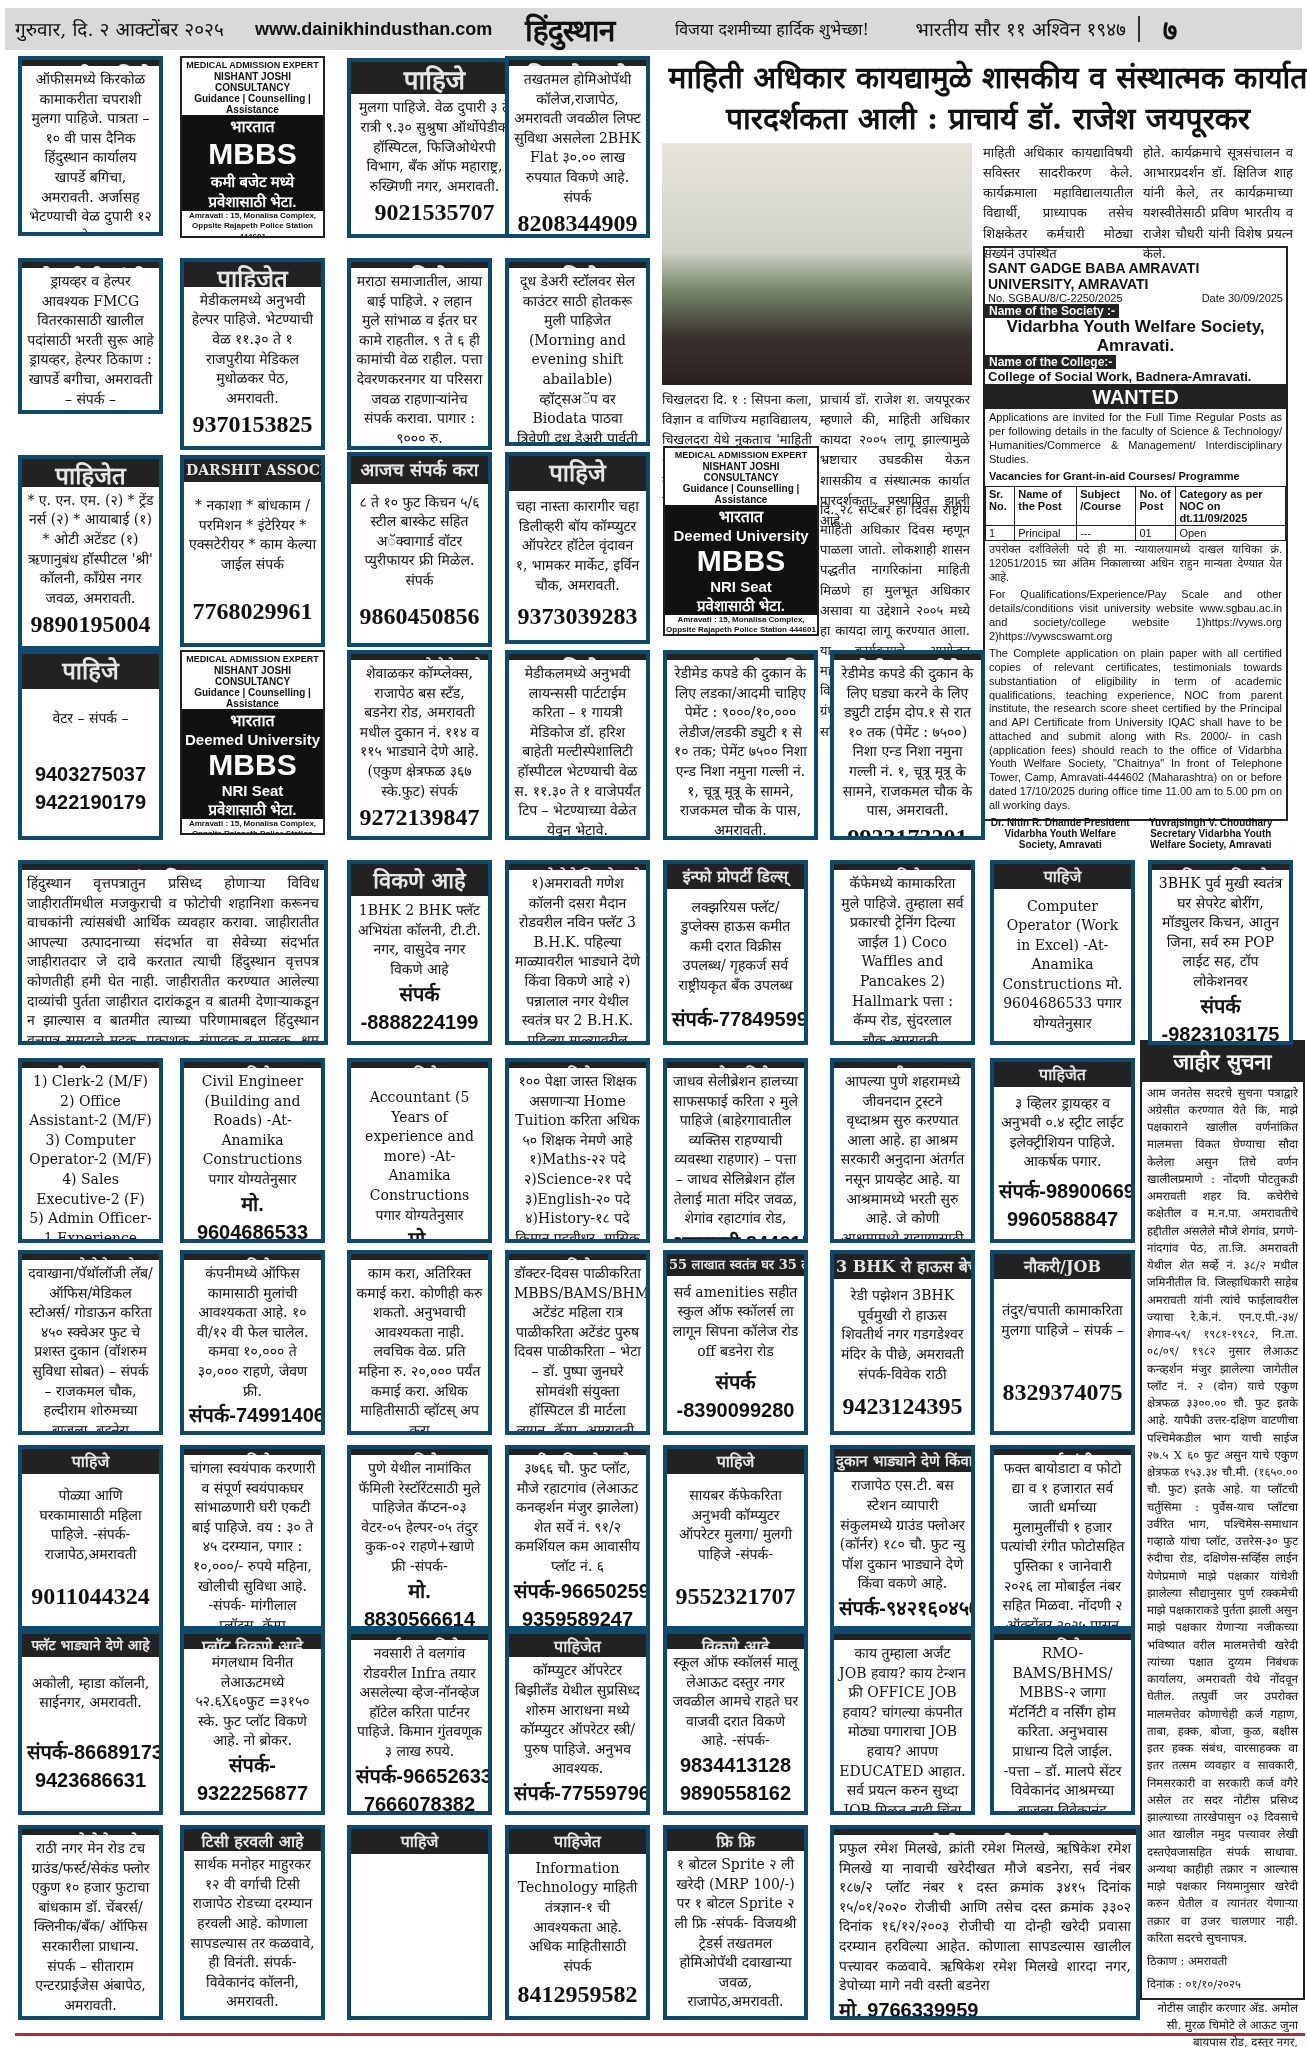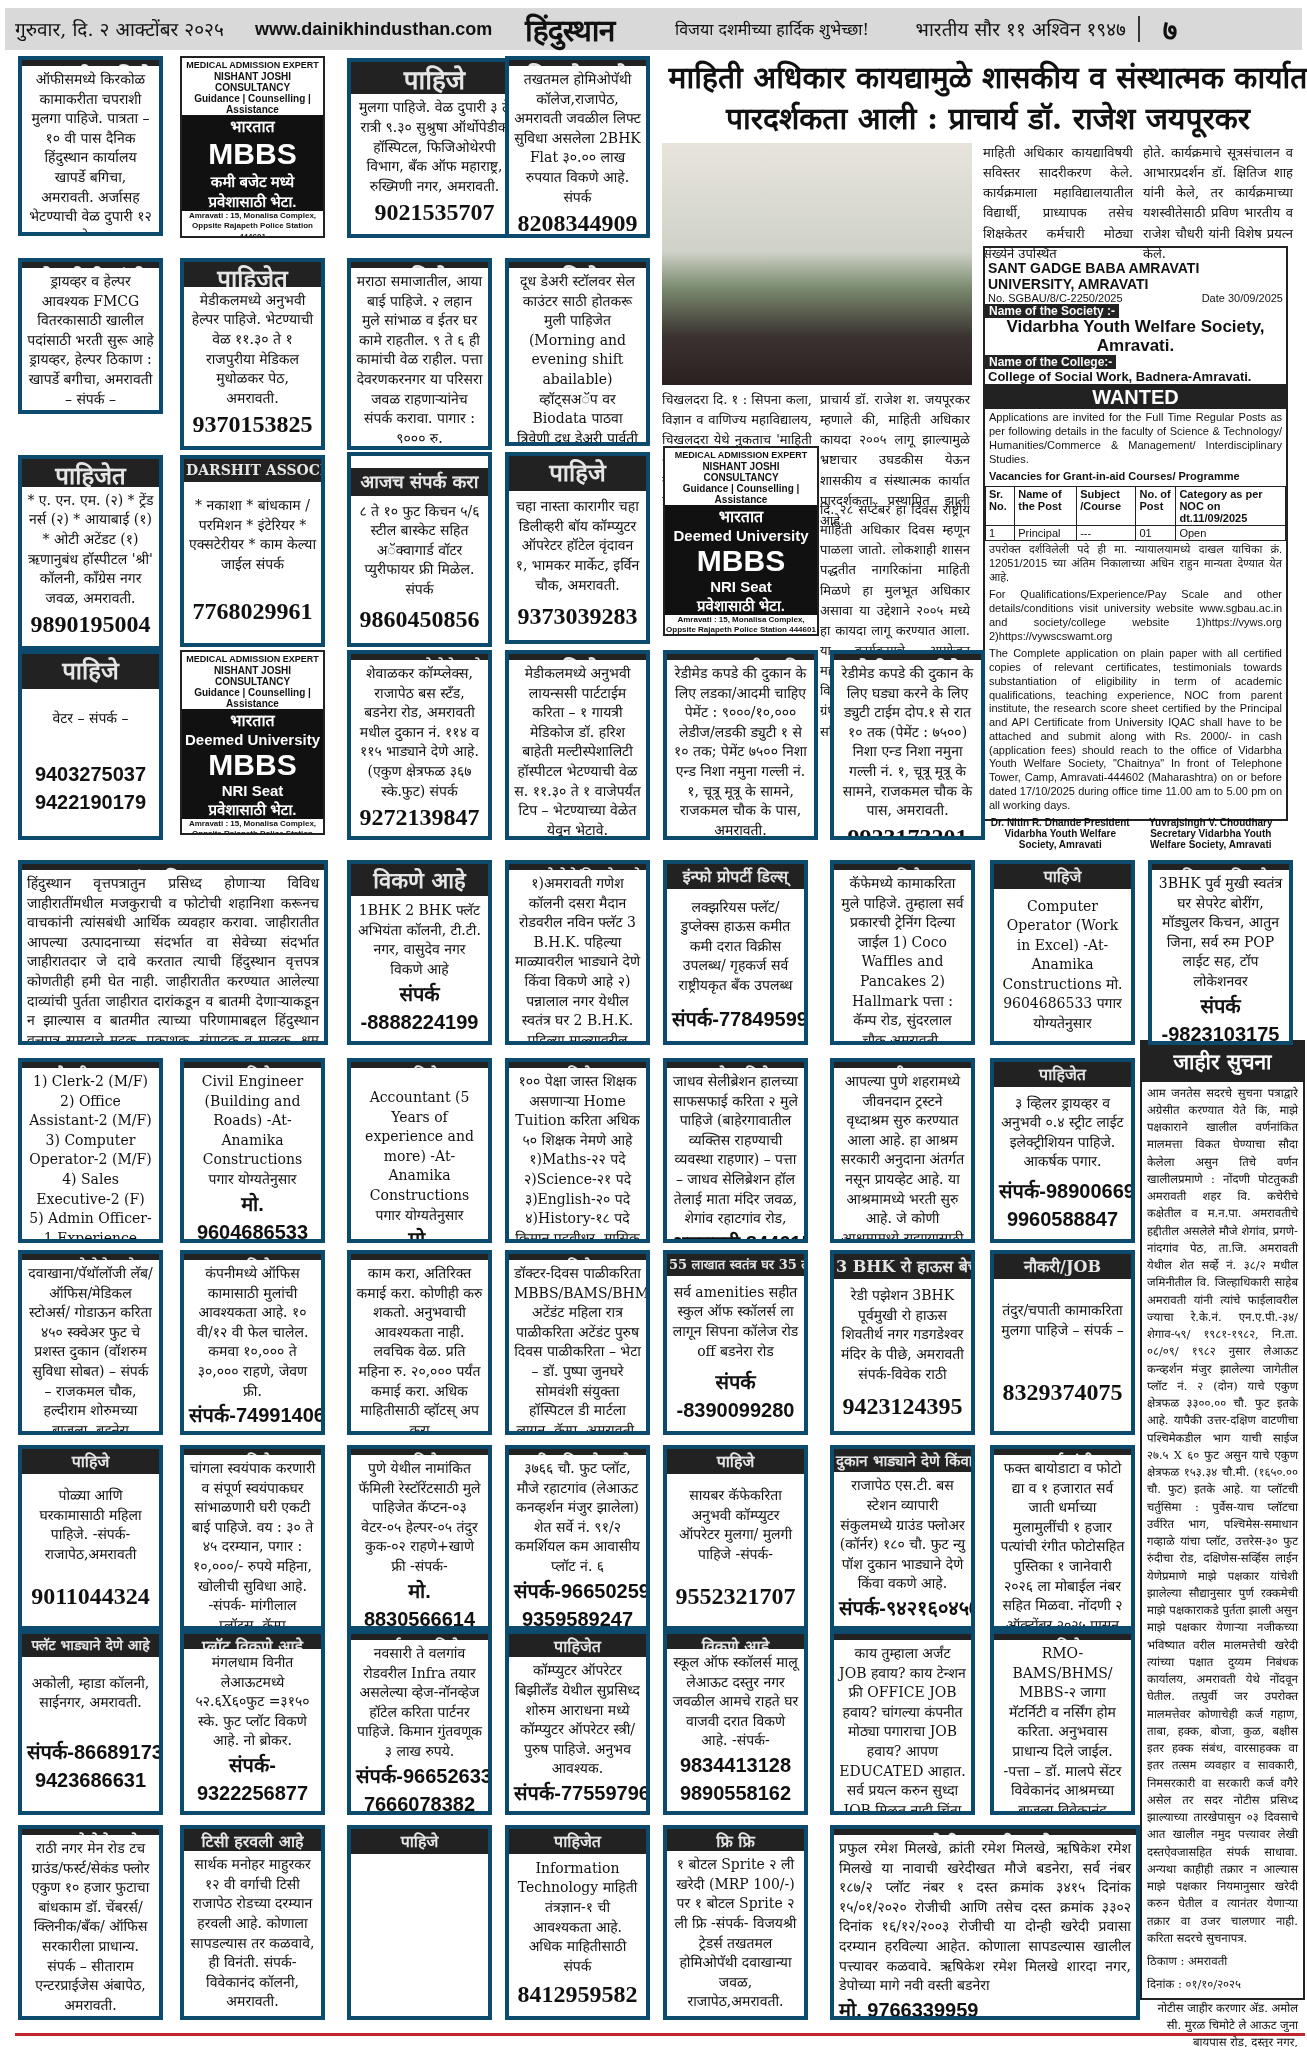--- a/index.html
+++ b/index.html
@@ -213,21 +213,21 @@
       </div>
     </div>
     <div class="ad" style="left: 180px; top: 455px; width: 145px; height: 192px;">
       <div class="t" style="font-size: 14px;">DARSHIT ASSOCIATES BUILDERS DEVELOPERS</div>
       <div class="b">
         <div>* नकाशा * बांधकाम / परमिशन * इंटेरियर * एक्सटेरीयर * काम केल्या जाईल संपर्क</div>
         <div class="ph">7768029961</div>
       </div>
     </div>
     <div class="ad" style="left: 347px; top: 452px; width: 145px; height: 195px;">
-      <div class="t" style="font-size: 18px; margin-top: 12px;">आजच संपर्क करा</div>
+      <div class="t" style="font-size: 18px;">आजच संपर्क करा</div>
       <div class="b">
         <div>८ ते १० फुट किचन ५/६ स्टील बास्केट सहित अॅक्वागार्ड वॉटर प्युरीफायर फ्री मिळेल. संपर्क</div>
         <div class="ph">9860450856</div>
       </div>
     </div>
     <div class="ad" style="left: 505px; top: 452px; width: 145px; height: 192px;">
       <div class="t" style="font-size: 24px;">पाहिजे</div>
       <div class="b">
         <div>चहा नास्ता कारागीर चहा डिलीव्हरी बॉय कॉम्प्युटर ऑपरेटर हॉटेल वृंदावन १, भामकर मार्केट, इर्विन चौक, अमरावती.</div>
         <div class="ph">9373039283</div>

